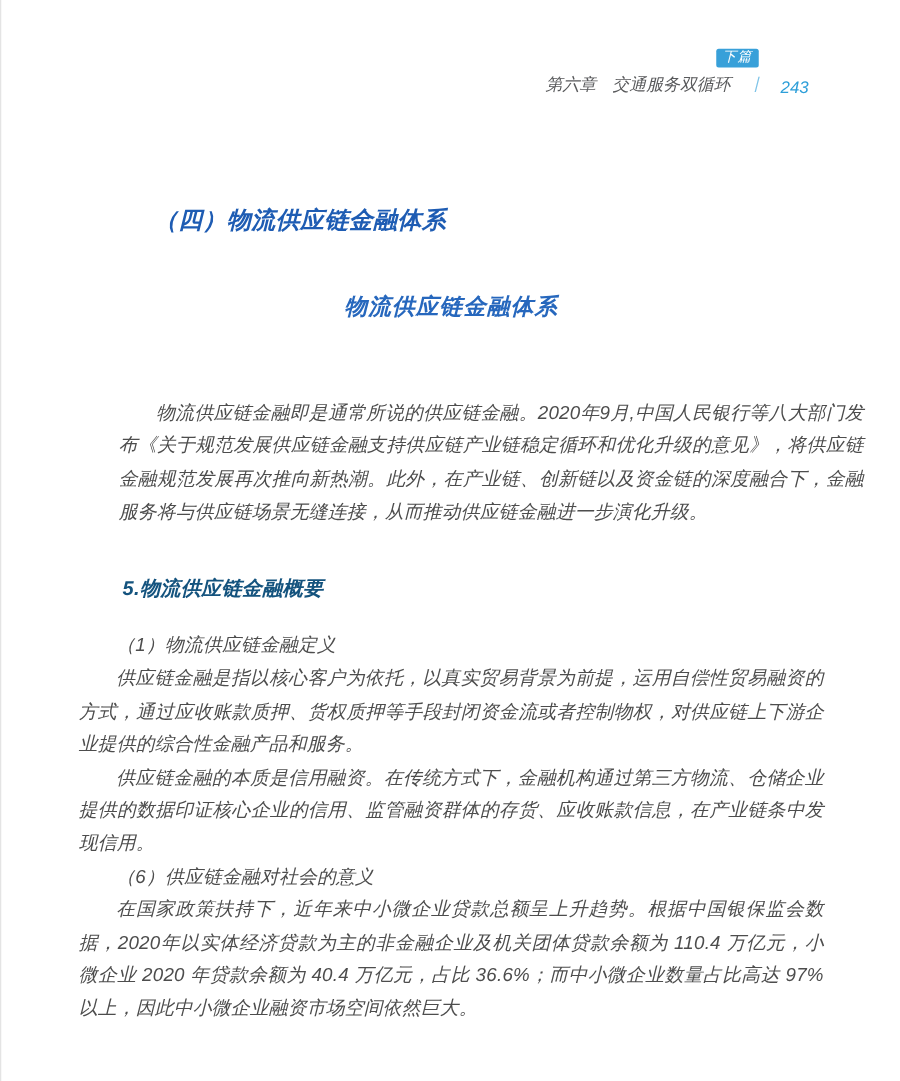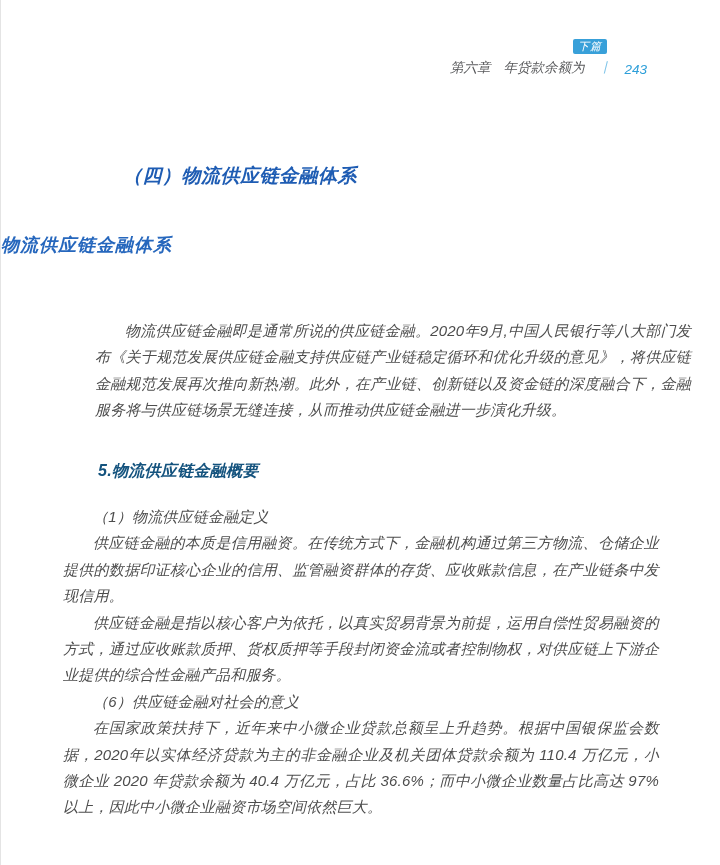--- a/index.html
+++ b/index.html
@@ -48,21 +48,21 @@
     left: 122px; top: 163px;
     font-size: 19px;
     font-weight: bold;
     color: #1e5cb3;
     letter-spacing: 0.5px;
   }
   .article-title {
     position: absolute;
     left: 0; top: 233px;
     width: 720px;
-    text-align: left;
+    text-align: center;
     font-size: 18px;
     font-weight: bold;
     color: #2667bd;
     letter-spacing: 1px;
   }
   .article-byline {
     position: absolute;
     left: 0; top: 268px;
     width: 720px;
     text-align: center;
@@ -102,37 +102,37 @@
 </style>
 </head>
 <body>
 
 <div class="page">
 
   <span class="part-badge">下篇</span>
 
   <div class="header-line">
     <span class="chapter-no">第六章</span>
-    <span class="chapter-title">年贷款余额为</span>
+    <span class="chapter-title">交通服务双循环</span>
     <span class="separator">丨</span>
     <span class="page-number">243</span>
   </div>
 
   <div class="section-heading">（四）物流供应链金融体系</div>
 
   <div class="article-title">物流供应链金融体系</div>
 
 
   <div class="intro-block">
     <p class="body-par">物流供应链金融即是通常所说的供应链金融。2020年9月,中国人民银行等八大部门发布《关于规范发展供应链金融支持供应链产业链稳定循环和优化升级的意见》，将供应链金融规范发展再次推向新热潮。此外，在产业链、创新链以及资金链的深度融合下，金融服务将与供应链场景无缝连接，从而推动供应链金融进一步演化升级。</p>
   </div>
 
   <div class="sub-heading">5.物流供应链金融概要</div>
 
   <div class="content-block">
     <p class="body-par">（1）物流供应链金融定义</p>
+    <p class="body-par">供应链金融是指以核心客户为依托，以真实贸易背景为前提，运用自偿性贸易融资的方式，通过应收账款质押、货权质押等手段封闭资金流或者控制物权，对供应链上下游企业提供的综合性金融产品和服务。</p>
     <p class="body-par">供应链金融的本质是信用融资。在传统方式下，金融机构通过第三方物流、仓储企业提供的数据印证核心企业的信用、监管融资群体的存货、应收账款信息，在产业链条中发现信用。</p>
-    <p class="body-par">供应链金融是指以核心客户为依托，以真实贸易背景为前提，运用自偿性贸易融资的方式，通过应收账款质押、货权质押等手段封闭资金流或者控制物权，对供应链上下游企业提供的综合性金融产品和服务。</p>
     <p class="body-par">（6）供应链金融对社会的意义</p>
     <p class="body-par">在国家政策扶持下，近年来中小微企业贷款总额呈上升趋势。根据中国银保监会数据，2020年以实体经济贷款为主的非金融企业及机关团体贷款余额为 110.4 万亿元，小微企业 2020 年贷款余额为 40.4 万亿元，占比 36.6%；而中小微企业数量占比高达 97% 以上，因此中小微企业融资市场空间依然巨大。</p>
   </div>
 
 </div>
 
 </body></html>

